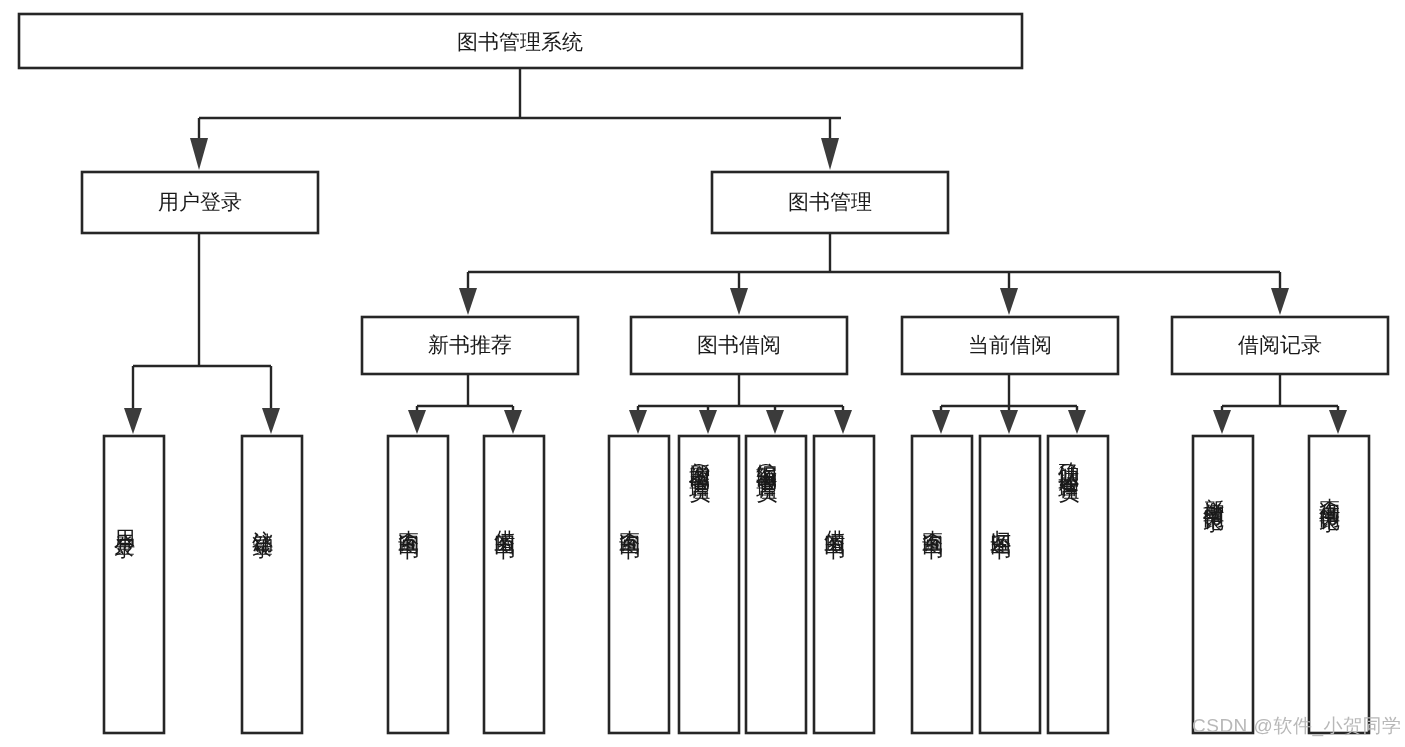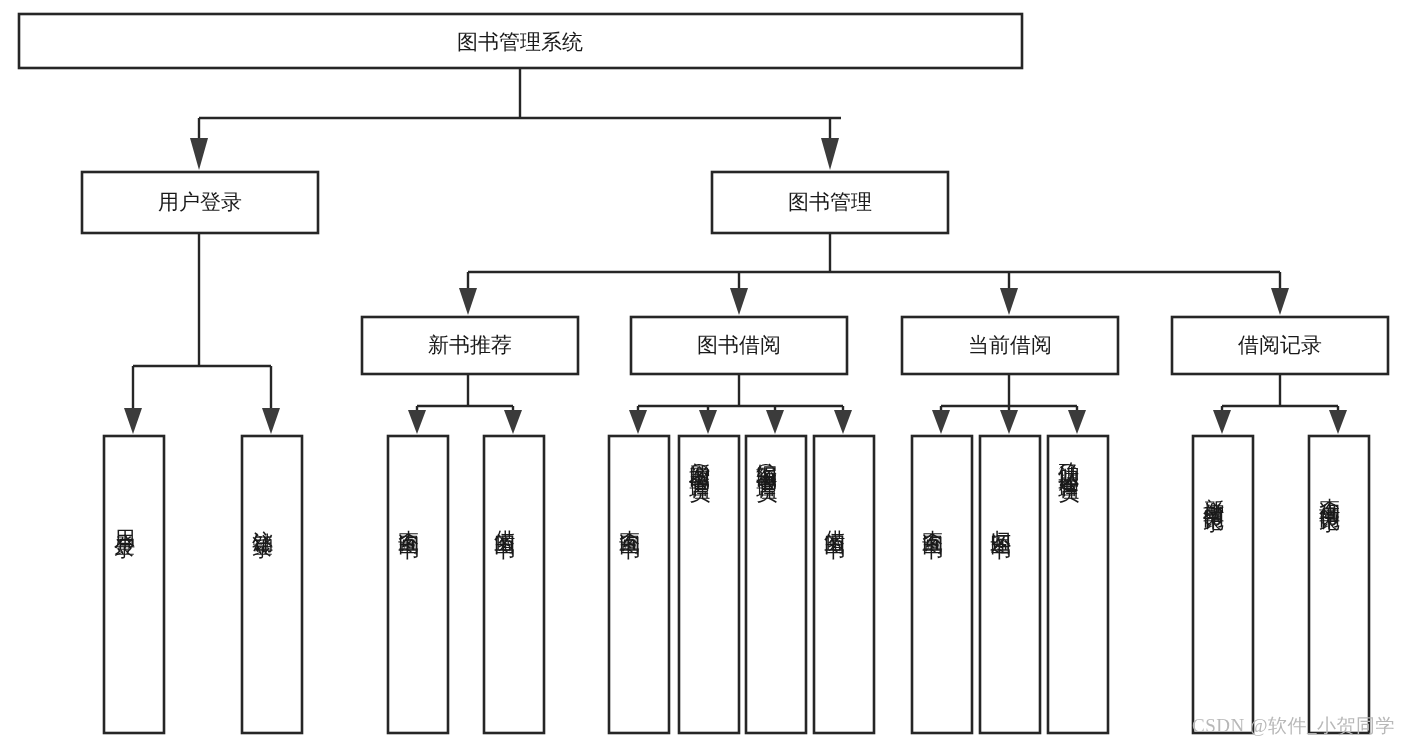--- a/index.html
+++ b/index.html
@@ -57,21 +57,21 @@
     font-size: 21px;
     line-height: 1.18;
     color: #1a1a1a;
     letter-spacing: 3px;
     text-align: start;
     white-space: nowrap;
     pointer-events: none;
   }
   .watermark {
     position: absolute;
-    font-family: Liberation Serif, serif;
+    font-family: Liberation Sans, sans-serif;
     font-size: 19px;
     color: #b8b8b8;
     white-space: nowrap;
     letter-spacing: 0.5px;
   }
 </style>
 </head>
 <body>
 
 <div id="diagram-root">

